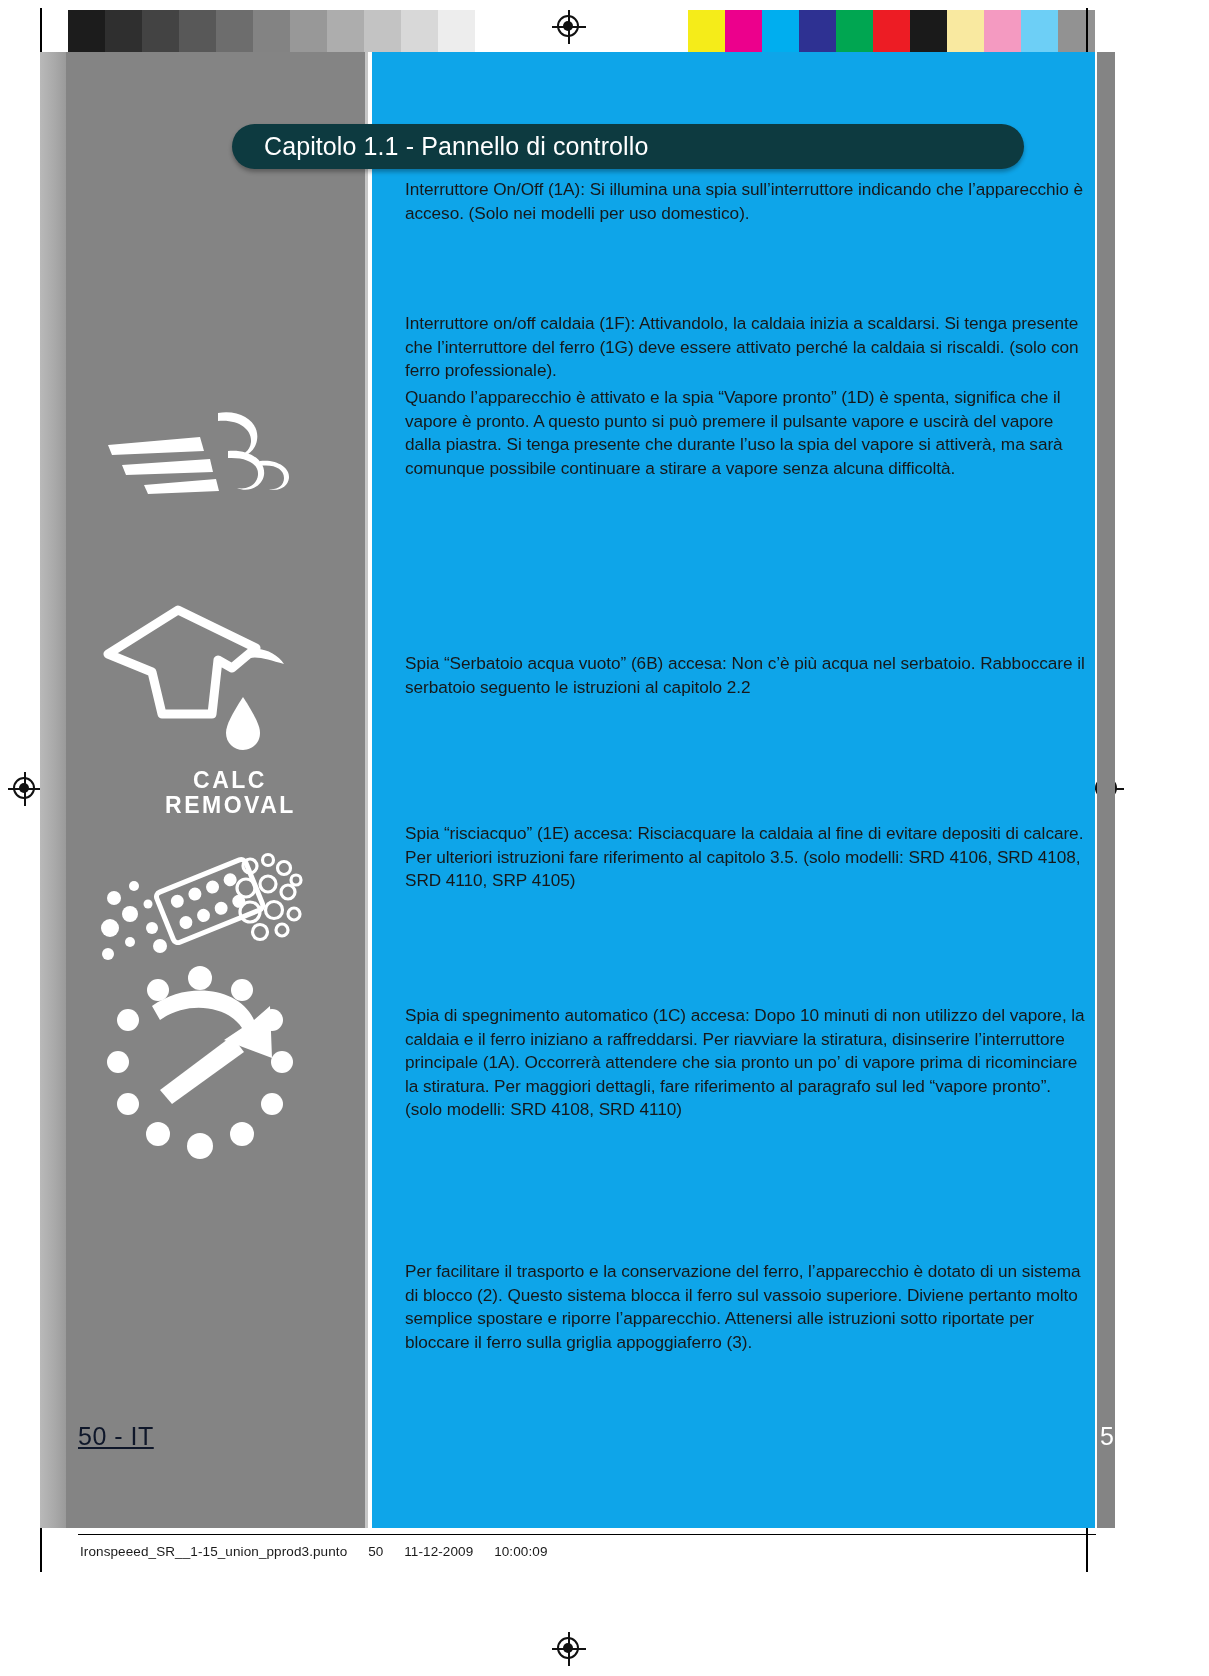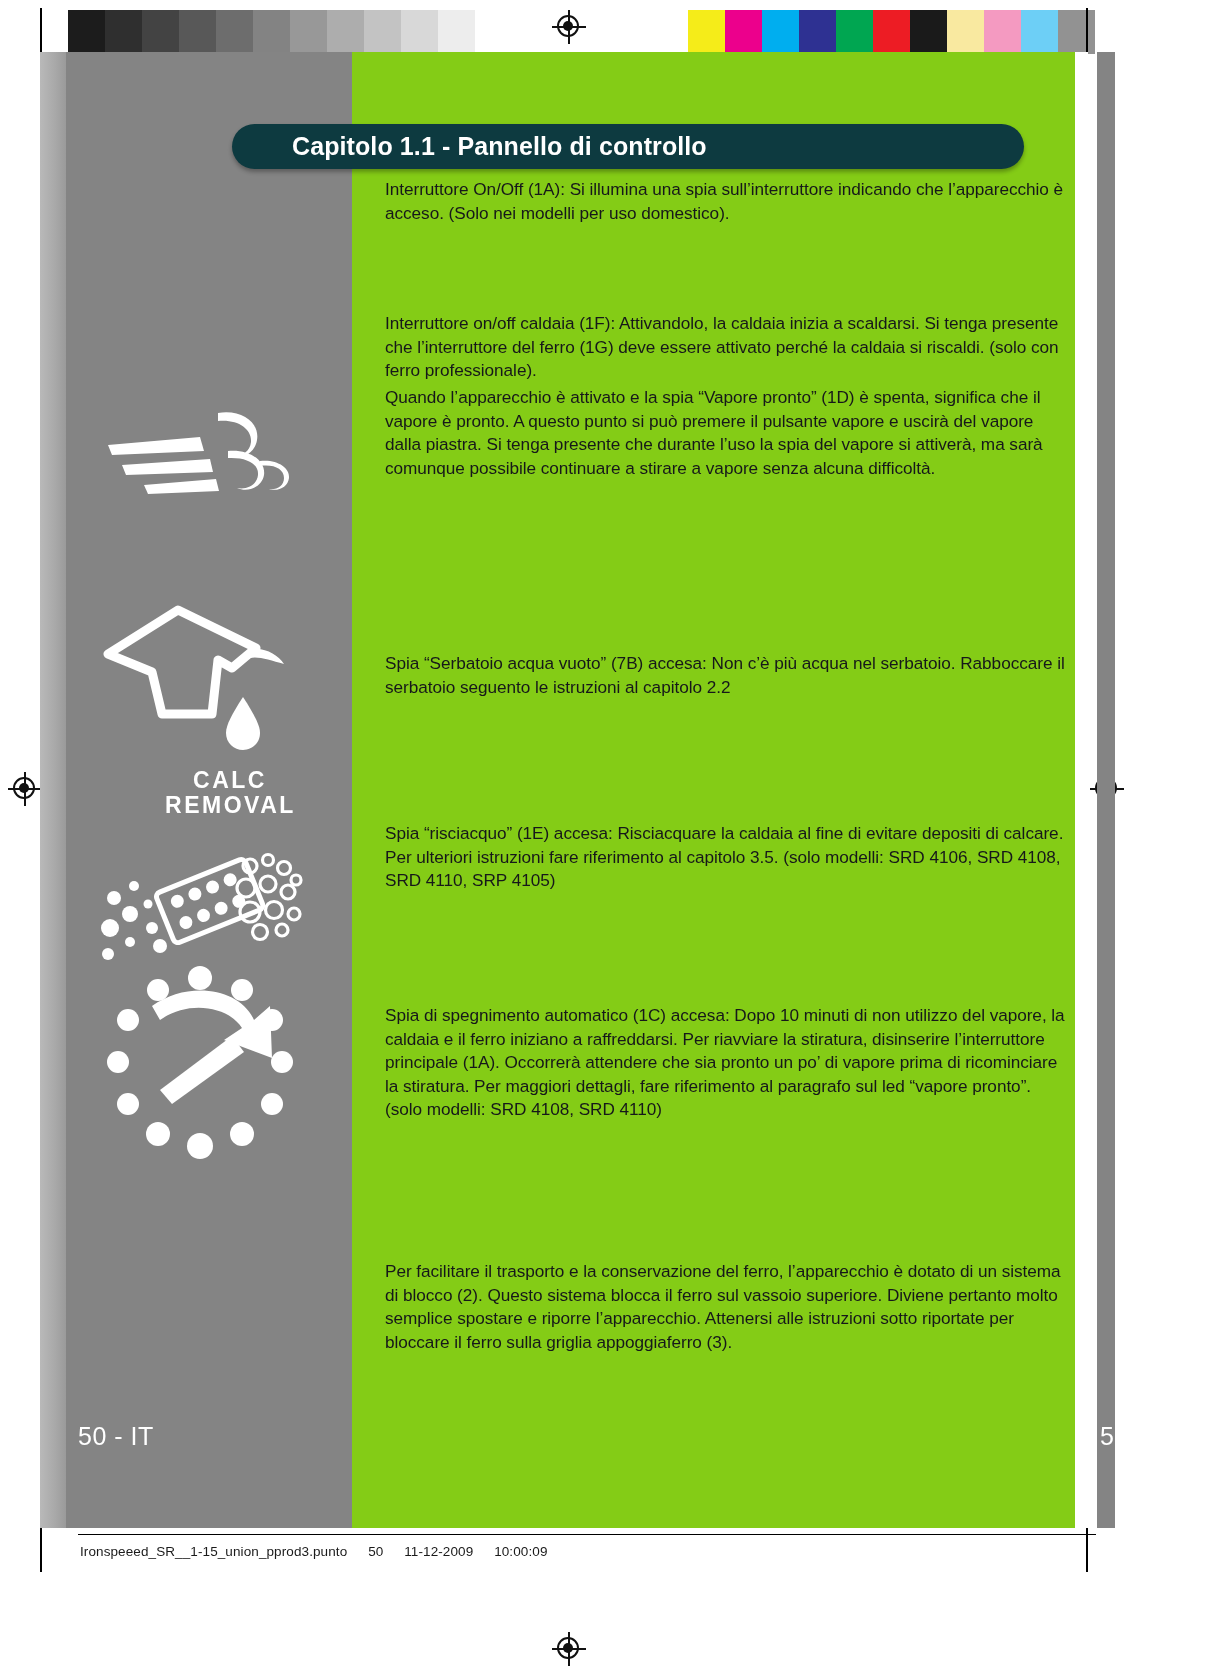--- a/index.html
+++ b/index.html
@@ -88,25 +88,25 @@
   }
   #sidebar-gradient-edge {
     position: absolute;
     left: 0; top: 0;
     width: 26px; height: 1476px;
     background: linear-gradient(to right, #b9b9b9 0%, #a8a8a8 60%, #9a9a9a 100%);
   }
 
   #content-col {
     position: absolute;
-    left: 312px;
+    left: 332px;
     top: 0;
     width: 723px;
     height: 1476px;
-    background: #84cc16;
+    background: #0ea5e9;
   }
   #content-rule {
     position: absolute;
     left: 325px;
     top: 0;
     width: 3px;
     height: 1476px;
     background: #c6c6c6;
   }
 
@@ -116,23 +116,23 @@
     height: 45px;
     background: #0d3a40;
     border-radius: 23px;
     box-shadow: 0 3px 4px rgba(0,0,0,0.30);
     display: flex;
     align-items: center;
   }
   .chapter-banner .chapter-label {
     color: #ffffff;
     font-size: 25px;
-    font-weight: bold;
+    font-weight: normal;
     letter-spacing: 0.1px;
-    padding-left: 60px;
+    padding-left: 32px;
     white-space: nowrap;
   }
   #chapter-1-1-banner { left: 192px; top: 72px;  width: 792px; }
   #chapter-1-2-banner { left: 192px; top: 1148px; width: 792px; }
 
   
   .body-para {
     position: absolute;
     color: #16181a;
     font-size: 17.2px;
@@ -171,23 +171,24 @@
   #picto-timer  { left: 60px;  top: 910px; }
 
   #calc-caption-line1 { left: 95px; top: 715px; width: 190px; text-align: center; }
   #calc-caption-line2 { left: 78px; top: 740px; width: 225px; }
 
   
   #page-number-left {
     position: absolute;
     left: 38px;
     top: 1370px;
-    color: #ffffff;
+    color: #0f172a;
     font-size: 25px;
     letter-spacing: 0.5px;
+    text-decoration: underline;
   }
   #page-number-right {
     position: absolute;
     left: 1100px;
     top: 1422px;
     color: #ffffff;
     font-size: 25px;
   }
 
   
@@ -383,21 +384,21 @@
 
   <div id="content-col">
 
     <div class="body-para" id="para-onoff-main">Interruttore On/Off (1A): Si illumina una spia sull’interruttore indicando che l’apparecchio è acceso. (Solo nei modelli per uso domestico).</div>
 
 
     <div class="body-para" id="para-onoff-boiler">Interruttore on/off caldaia (1F): Attivandolo, la caldaia inizia a scaldarsi. Si tenga presente che l’interruttore del ferro (1G) deve essere  attivato perché la caldaia si riscaldi. (solo con ferro professionale).</div>
 
     <div class="body-para" id="para-steam-ready">Quando l’apparecchio è attivato e la spia “Vapore pronto” (1D) è  spenta, significa che il vapore è pronto. A questo punto si può premere il pulsante vapore e uscirà del vapore dalla piastra. Si tenga presente che durante l’uso la spia del vapore si attiverà, ma sarà comunque possibile continuare a stirare a vapore senza alcuna difficoltà.</div>
 
-    <div class="body-para" id="para-tank-empty">Spia “Serbatoio acqua vuoto” (7B) accesa: Non c’è più acqua nel serbatoio. Rabboccare il serbatoio seguento le istruzioni al capitolo  2.2</div>
+    <div class="body-para" id="para-tank-empty">Spia “Serbatoio acqua vuoto” (6B) accesa: Non c’è più acqua nel serbatoio. Rabboccare il serbatoio seguento le istruzioni al capitolo  2.2</div>
 
     <div class="body-para" id="para-rinse">Spia “risciacquo” (1E) accesa: Risciacquare la caldaia al fine di evitare depositi di calcare. Per ulteriori istruzioni fare riferimento al capitolo 3.5. (solo modelli: SRD 4106, SRD 4108, SRD 4110, SRP 4105)</div>
 
     <div class="body-para" id="para-autoshutoff">Spia di spegnimento automatico (1C) accesa: Dopo 10 minuti di non utilizzo del vapore, la caldaia e il ferro iniziano a raffreddarsi. Per riavviare la stiratura, disinserire l’interruttore principale (1A). Occorrerà attendere che sia pronto un po’ di vapore prima di ricominciare la stiratura. Per maggiori dettagli, fare riferimento al paragrafo sul led “vapore pronto”. (solo modelli: SRD 4108, SRD 4110)</div>
 
     <div class="body-para" id="para-lock-system">Per facilitare il trasporto e la conservazione del ferro, l’apparecchio è dotato di un sistema di blocco (2). Questo sistema blocca il ferro sul vassoio superiore. Diviene pertanto molto semplice spostare e riporre l’apparecchio. Attenersi alle istruzioni sotto riportate per bloccare il ferro  sulla griglia appoggiaferro (3).</div>
 
   </div>
 
   <div class="chapter-banner" id="chapter-1-1-banner">

